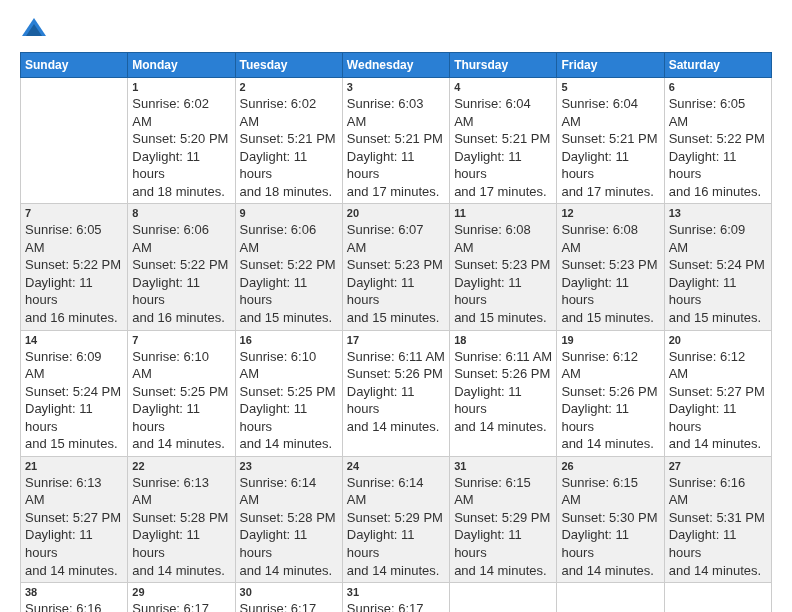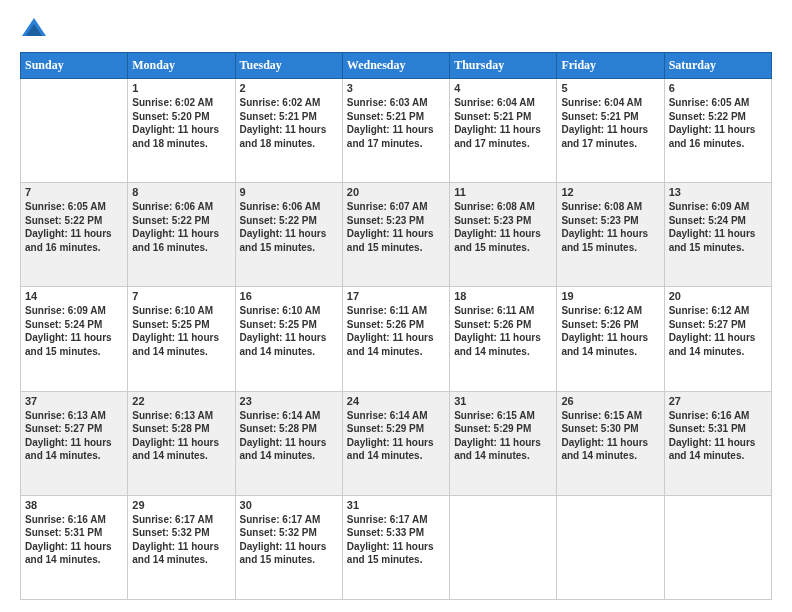--- a/index.html
+++ b/index.html
@@ -61,41 +61,39 @@
       table-layout: fixed;
     }
     .calendar th {
       background-color: #2a7fd4;
       color: #fff;
       font-size: 12px;
       font-weight: bold;
       padding: 5px 4px;
       text-align: left;
       border: 1px solid #1a5fa0;
-      font-family: Liberation Serif, serif;
     }
     .calendar td {
       vertical-align: top;
       border: 1px solid #ccc;
       padding: 3px 4px;
       font-size: 9.5px;
       color: #333;
       height: 88px;
     }
     .day-num {
       font-size: 11px;
       font-weight: bold;
       margin-bottom: 2px;
       display: block;
     }
     .day-info {
-      font-size: 10px;
+      font-size: 13px;
       line-height: 1.35;
       color: #333;
-      font-weight: bold;
     }
     .empty-cell {
       background: #f9f9f9;
     }
     .row-shaded td {
       background-color: #f0f0f0;
     }
     .row-white td {
       background-color: #ffffff;
     }
@@ -276,21 +274,21 @@
           <td>
             <span class="day-num">20</span>
             <div class="day-info" style="white-space: pre-line;">Sunrise: 6:12 AM
 Sunset: 5:27 PM
 Daylight: 11 hours
 and 14 minutes.</div>
           </td>
         </tr>
         <tr class="row-shaded">
           <td>
-            <span class="day-num">37</span>
+            <span class="day-num">21</span>
             <div class="day-info" style="white-space: pre-line;">Sunrise: 6:13 AM
 Sunset: 5:27 PM
 Daylight: 11 hours
 and 14 minutes.</div>
           </td>
           <td>
             <span class="day-num">22</span>
             <div class="day-info" style="white-space: pre-line;">Sunrise: 6:13 AM
 Sunset: 5:28 PM
 Daylight: 11 hours

